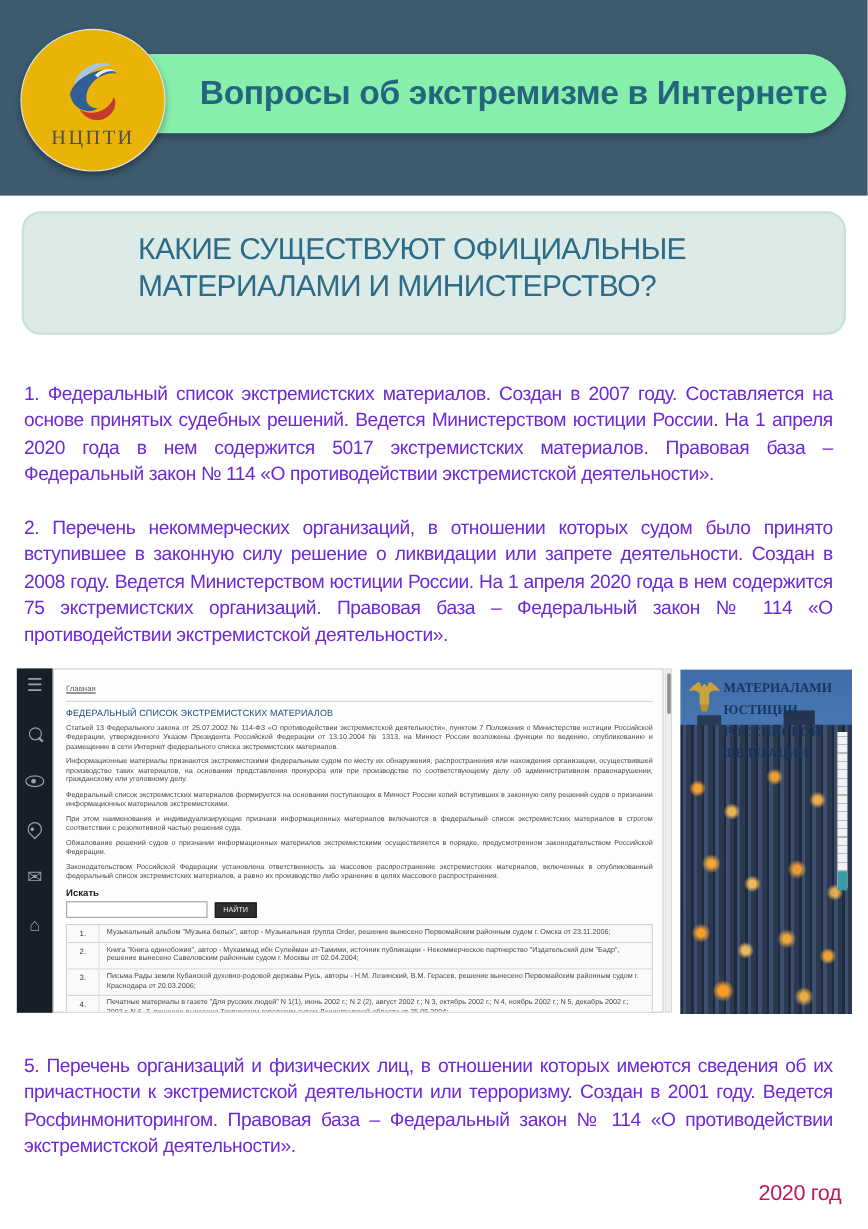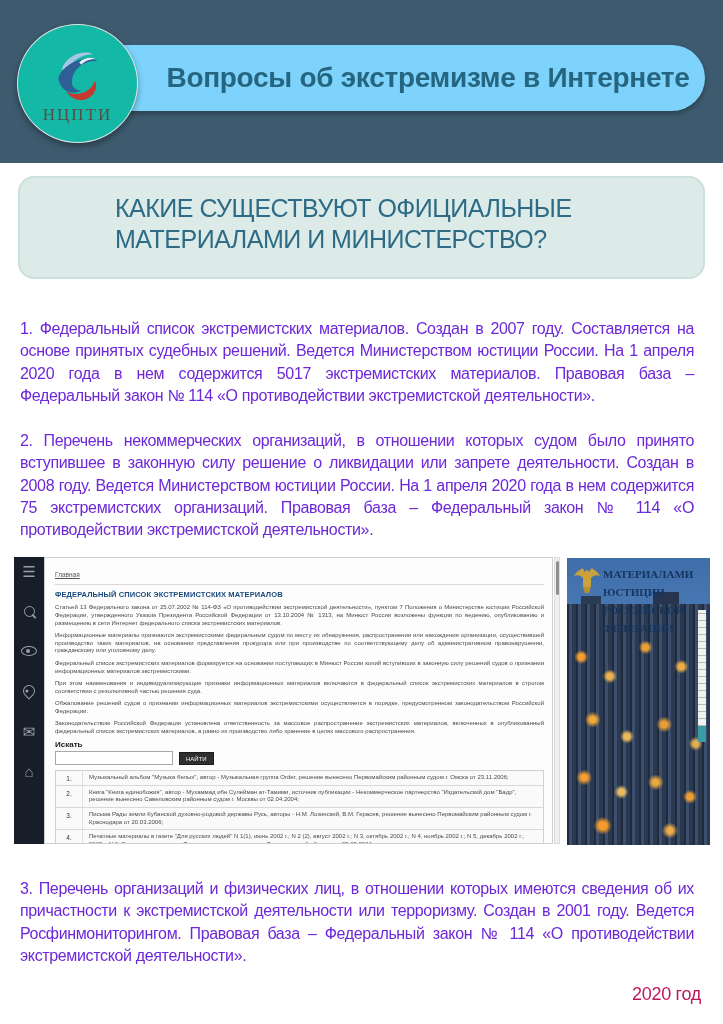--- a/index.html
+++ b/index.html
@@ -1,24 +1,24 @@
 <!DOCTYPE html>
 <html lang="ru"><head>
 <meta charset="utf-8">
 <style>
   html,body{margin:0;padding:0;}
   body{width:723px;height:1024px;background:#ffffff;font-family:"Liberation Sans",sans-serif;position:relative;overflow:hidden;}
   .abs{position:absolute;}
 
   
   .header-band{left:0;top:0;width:723px;height:163px;background:#3d5a6e;}
-  .logo-ellipse{left:17px;top:24px;width:119px;height:117px;background:#14b8a6;border:1px solid #dfe5e6;border-radius:50%;box-shadow:0 3px 6px rgba(0,0,0,.35);z-index:3;display:flex;flex-direction:column;align-items:center;justify-content:center;}
+  .logo-ellipse{left:17px;top:24px;width:119px;height:117px;background:#eab308;border:1px solid #dfe5e6;border-radius:50%;box-shadow:0 3px 6px rgba(0,0,0,.35);z-index:3;display:flex;flex-direction:column;align-items:center;justify-content:center;}
   .logo-swirl{width:62px;height:58px;margin-top:2px;}
   .logo-text{font-family:"Liberation Serif",serif;font-size:17px;letter-spacing:2px;color:#564f49;margin-top:2px;}
-  .title-pill{left:93px;top:45px;width:612px;height:66px;background:#7dd3fc;border-radius:34px;box-shadow:0 3px 5px rgba(0,0,0,.28);z-index:2;display:flex;align-items:center;justify-content:center;}
+  .title-pill{left:93px;top:45px;width:612px;height:66px;background:#86efac;border-radius:34px;box-shadow:0 3px 5px rgba(0,0,0,.28);z-index:2;display:flex;align-items:center;justify-content:center;}
   .title-pill span{font-size:28px;font-weight:700;color:#26657f;letter-spacing:-.3px;padding-left:58px;}
 
   
   .question-box{left:18px;top:176px;width:687px;height:103px;background:#dcebe7;border:2px solid #cbe0da;border-radius:16px;box-sizing:border-box;}
   .question-box .qtext{padding:15px 20px 0 95px;font-size:25px;font-weight:400;color:#2d6b86;line-height:31px;letter-spacing:-.5px;}
 
   
   .para{left:20px;width:674px;color:#6d28d9;font-size:16px;line-height:22.3px;letter-spacing:-.35px;text-align:justify;}
   .p1{top:318px;} .p2{top:430px;} .p3{top:878px;}
 
@@ -29,21 +29,21 @@
   .ico-search{width:9px;height:9px;border:1.6px solid #9aa0a8;border-radius:50%;position:relative;}
   .ico-search::after{content:"";position:absolute;width:1.6px;height:5px;background:#9aa0a8;transform:rotate(-45deg);left:8px;top:7px;}
   .ico-eye{width:14px;height:8px;border:1.5px solid #9aa0a8;border-radius:50%;position:relative;}
   .ico-eye::after{content:"";position:absolute;width:4px;height:4px;border-radius:50%;background:#9aa0a8;left:4px;top:1.5px;}
   .ico-pin{width:10px;height:10px;border:1.6px solid #9aa0a8;border-radius:50% 50% 50% 0;transform:rotate(-45deg);position:relative;}
   .ico-pin::after{content:"";position:absolute;width:3px;height:3px;border-radius:50%;background:#9aa0a8;left:2.2px;top:2.2px;}
 
   .shot-content{left:30px;top:0;width:509px;height:287px;background:#fdfdfd;border:1px solid #cfcfcf;box-sizing:border-box;padding:5px 8px 0 10px;overflow:hidden;}
   .crumb{font-size:6.5px;color:#555;text-decoration:underline;}
   .crumb-rule{border:none;border-top:1px solid #d8d8d8;margin:3px 0 5px 0;}
-  .shot-h1{font-size:7.5px;font-weight:700;color:#1a4a7e;margin:0 0 5px 0;letter-spacing:.1px;}
+  .shot-h1{font-size:7.5px;font-weight:400;color:#1a4a7e;margin:0 0 5px 0;letter-spacing:.1px;}
   .shot-p{font-size:6px;line-height:7.8px;color:#4a4a4a;margin:0 0 4.5px 0;text-align:justify;}
   .search-label{font-size:8px;font-weight:700;color:#1c1c1c;margin:2px 0 2px 0;}
   .search-row{display:flex;align-items:center;gap:6px;margin-bottom:5px;}
   .search-input{width:112px;height:12px;border:1px solid #a8a8a8;background:#fff;font-size:6px;padding:0 2px;}
   .search-btn{height:13px;background:#2f2f2f;color:#eee;font-size:6px;border:1px solid #1c1c1c;padding:0 6px;line-height:12px;}
   .shot-table{border:1px solid #d0d0d0;background:#f6f6f6;}
   .srow{display:flex;border-bottom:1px solid #d8d8d8;background:#fafafa;}
   .srow:last-child{border-bottom:none;}
   .snum{width:26px;min-width:26px;font-size:6.5px;color:#333;display:flex;align-items:flex-start;justify-content:center;padding-top:4px;border-right:1px solid #e0e0e0;}
   .stxt{font-size:6px;line-height:7.6px;color:#4a4a4a;padding:3px 5px 3px 6px;}
@@ -182,14 +182,14 @@
       <div>ФЕДЕРАЦИИ</div>
     </div>
     <div class="abs bldg-top1"></div>
     <div class="abs bldg-top2"></div>
     <div class="abs bldg"></div>
     <div class="abs credit-strip"></div>
     <div class="abs credit-badge"></div>
   </div>
 </div>
 
-<div class="abs para p3">3. Перечень организаций и физических лиц, в отношении которых имеются сведения об их причастности к экстремистской деятельности или терроризму. Создан в 2001 году. Ведется Росфинмониторингом. Правовая база – Федеральный закон № 114 «О противодействии экстремистской деятельности».</div>
+<div class="abs para p3">5. Перечень организаций и физических лиц, в отношении которых имеются сведения об их причастности к экстремистской деятельности или терроризму. Создан в 2001 году. Ведется Росфинмониторингом. Правовая база – Федеральный закон № 114 «О противодействии экстремистской деятельности».</div>
 <div class="abs footer-year">2020 год</div>
 
 </body></html>

